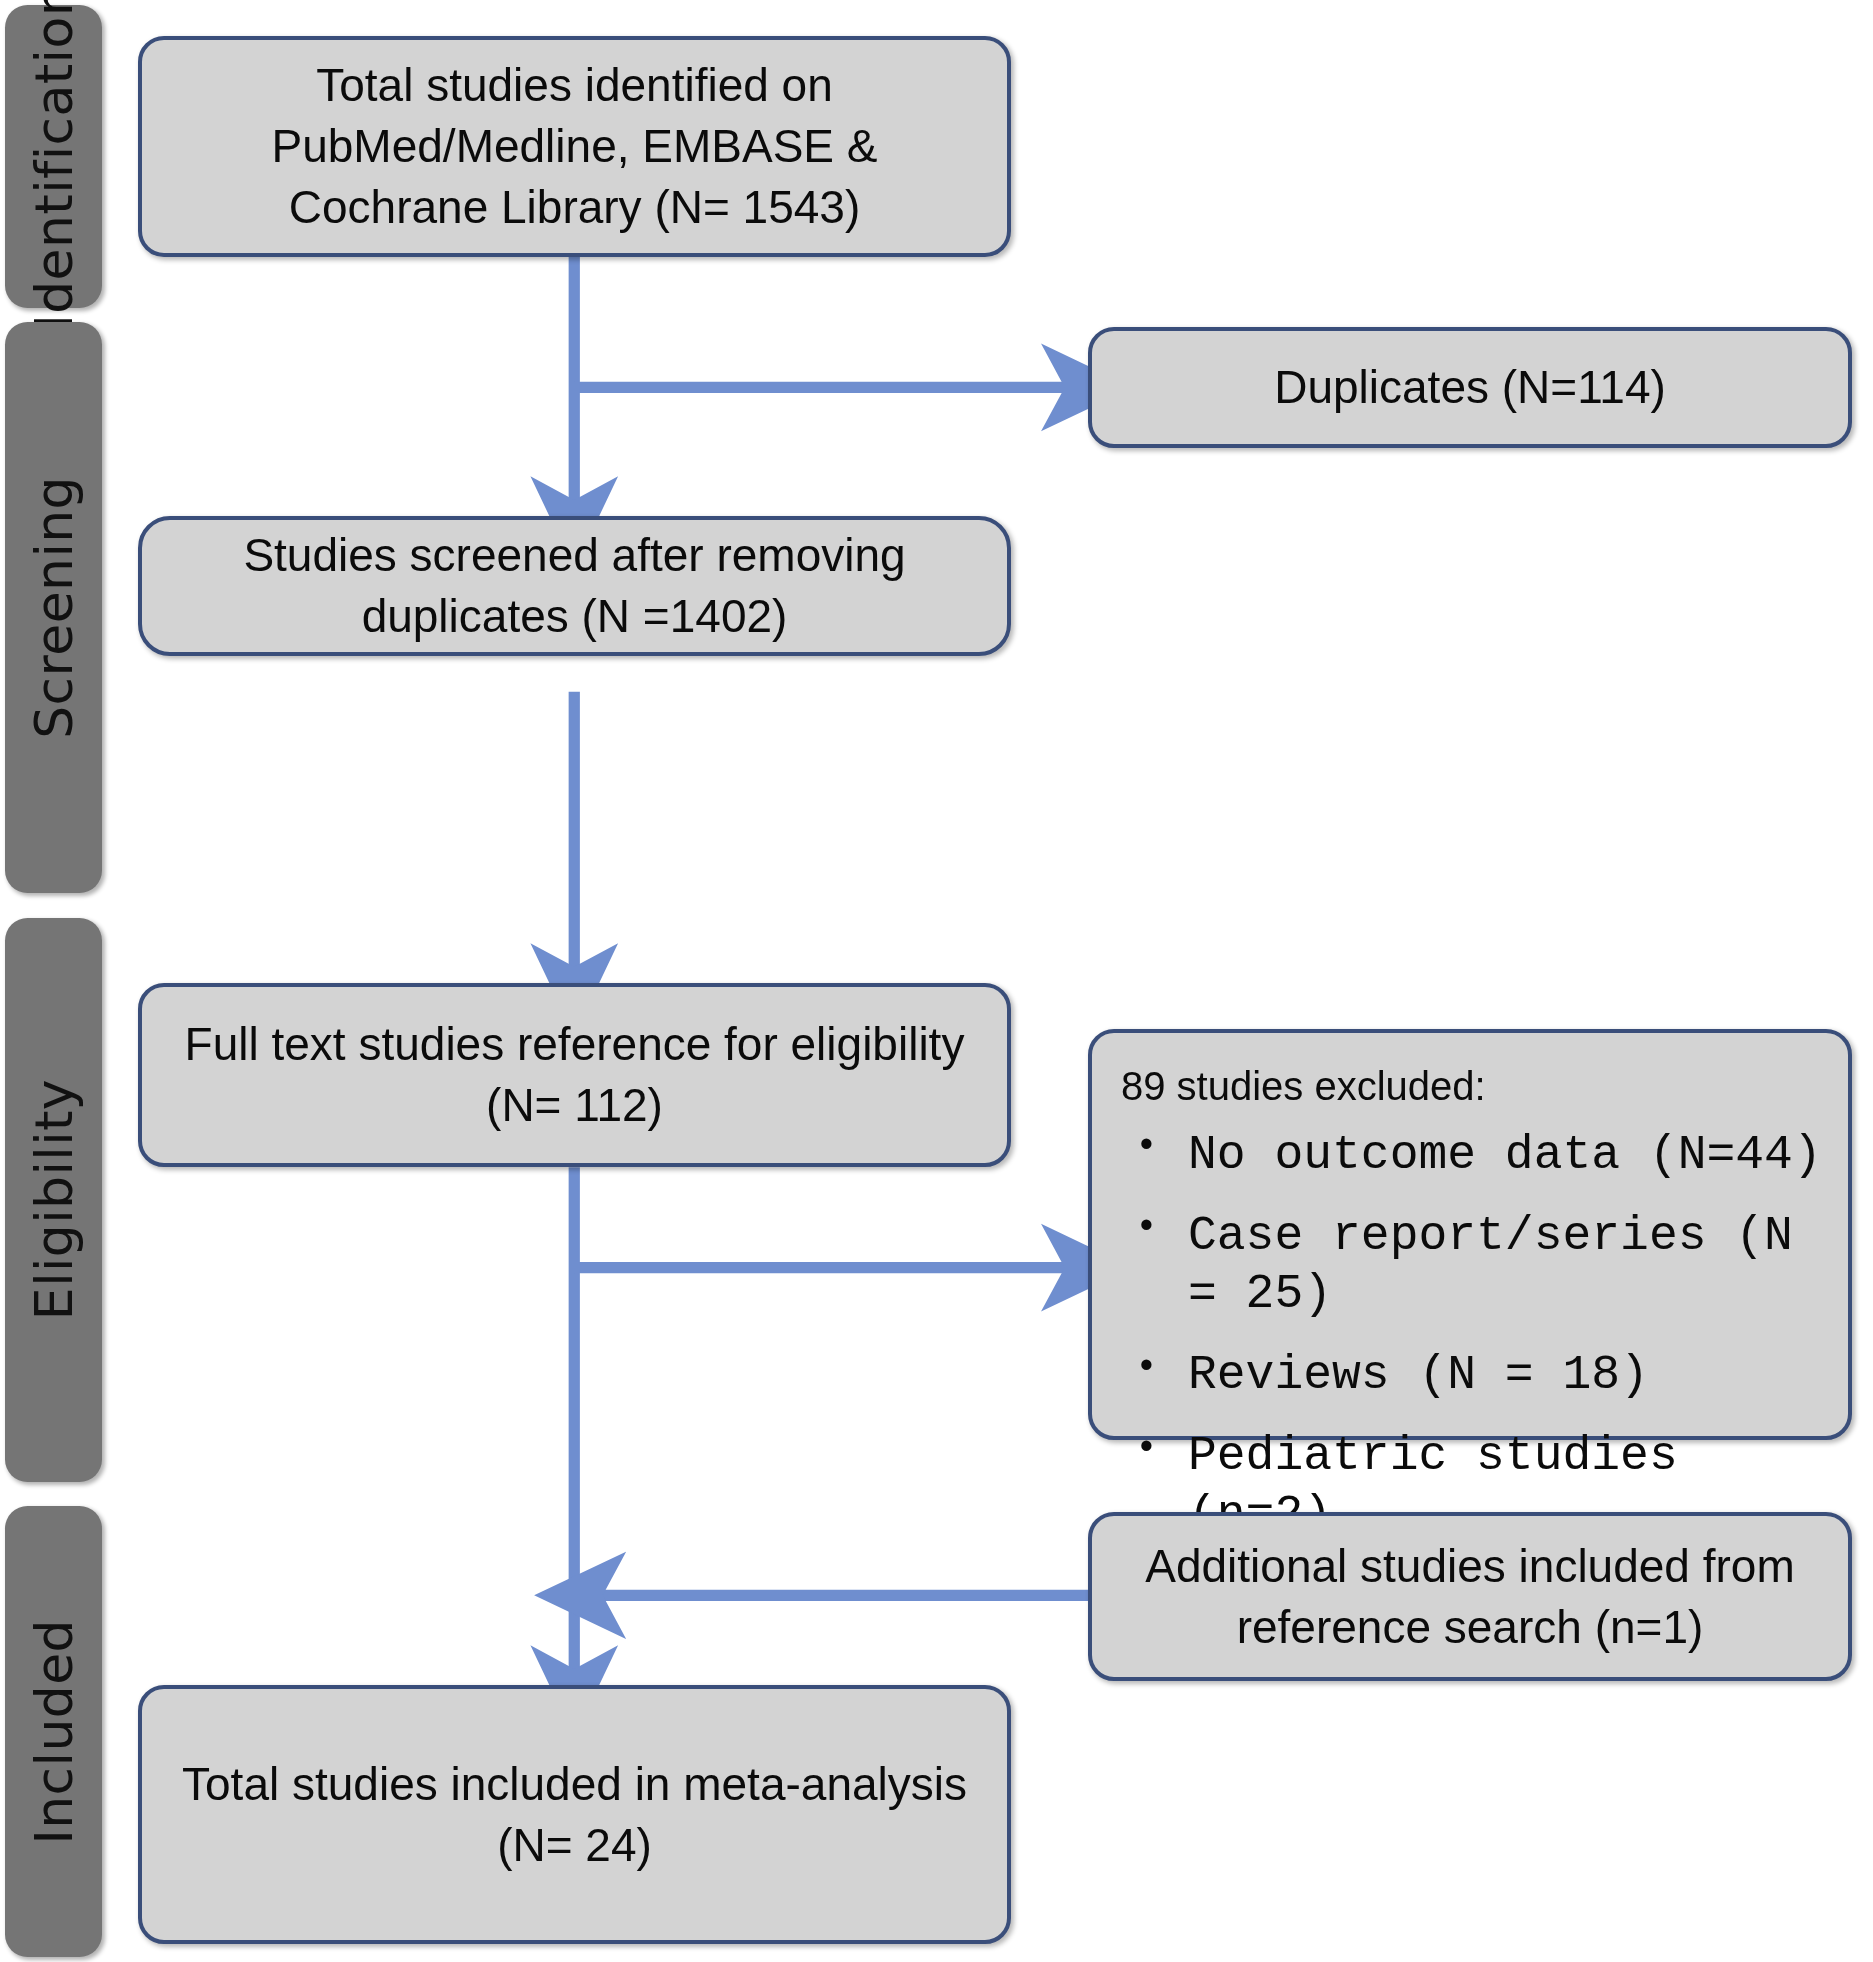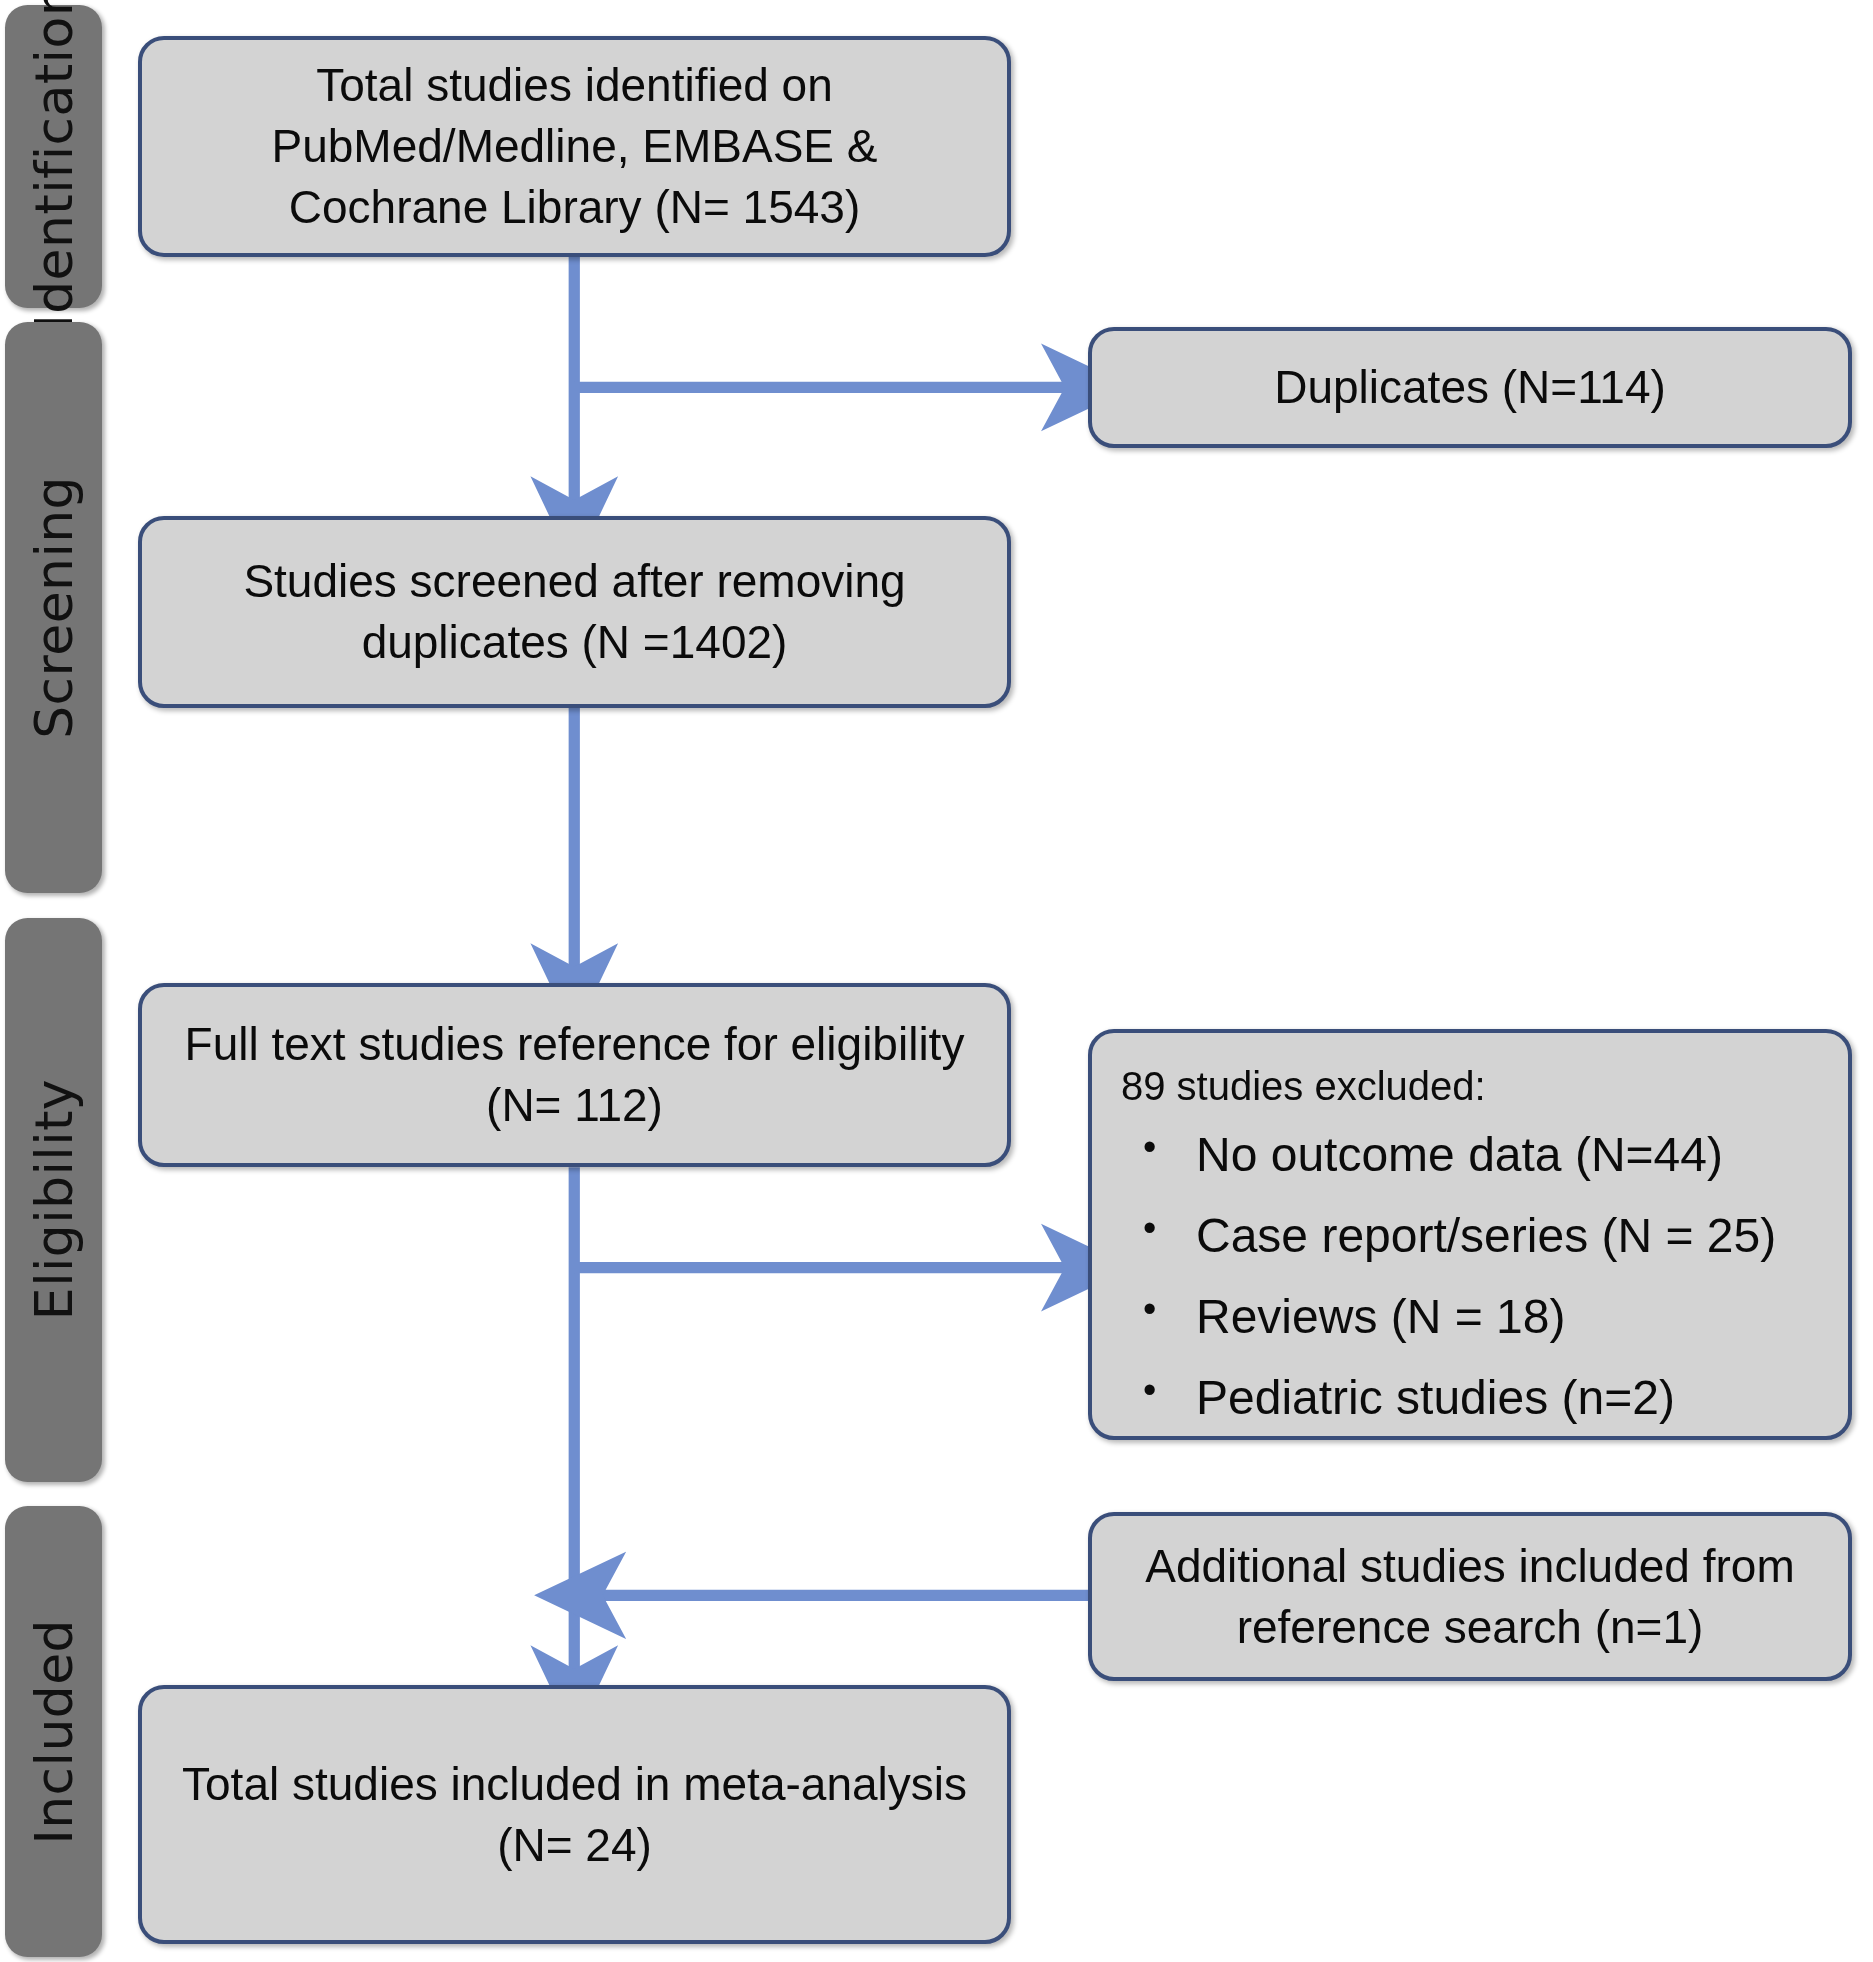--- a/index.html
+++ b/index.html
@@ -71,22 +71,23 @@
     box-sizing: border-box;
   }
   .excl-title {
     font-size: 40px;
     line-height: 1.24;
     margin-bottom: 14px;
     text-align: left;
   }
   .excl-list {
     list-style: none;
-    margin: 8px;
+    margin: 0;
     padding: 0;
+    font-family: Liberation Mono, monospace;
   }
   .excl-list li {
     position: relative;
     font-size: 48px;
     line-height: 1.22;
     padding-left: 67px;
     margin-bottom: 22.5px;
     text-align: left;
   }
   .excl-list li::before {
@@ -155,21 +156,21 @@
       <div>Cochrane Library (N= 1543)</div>
     </div>
   </div>
 
   <div class="flow-box" style="left:1088px; top:327px; width:764px; height:121px;">
     <div class="flow-box-text">
       <div>Duplicates (N=114)</div>
     </div>
   </div>
 
-  <div class="flow-box" style="left:138px; top:516px; width:873px; height:192px;">
+  <div class="flow-box" style="left:138px; top:516px; width:873px; height:140px;border-radius:32px;">
     <div class="flow-box-text">
       <div>Studies screened after removing</div>
       <div>duplicates (N =1402)</div>
     </div>
   </div>
 
   <div class="flow-box" style="left:138px; top:983px; width:873px; height:184px;">
     <div class="flow-box-text">
       <div>Full text studies reference for eligibility</div>
       <div>(N= 112)</div>

